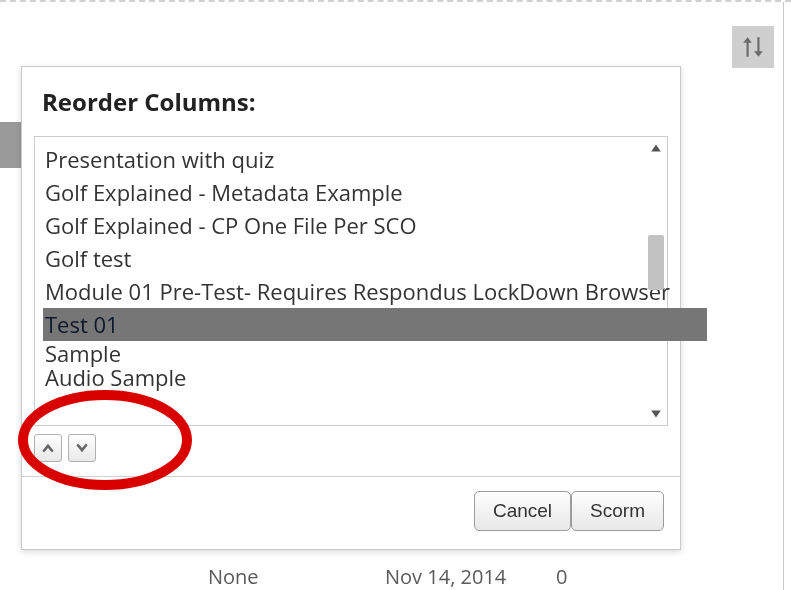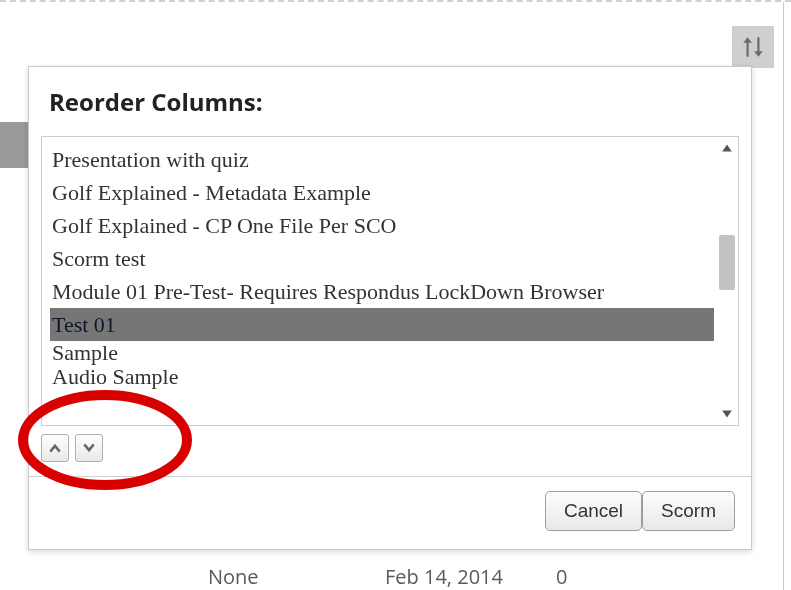--- a/index.html
+++ b/index.html
@@ -58,23 +58,23 @@
     font-size: 20px;
   }
   .bg-row div { position: absolute; }
   .bg-none { left: 208px; }
   .bg-date { left: 385px; }
   .bg-zero { left: 556px; }
 
   
   .modal {
     position: absolute;
-    left: 28px;
+    left: 21px;
     top: 66px;
-    width: 724px;
+    width: 660px;
     background: #fff;
     border: 1px solid #c9c9c9;
     box-shadow: 0 2px 6px rgba(0,0,0,0.15);
   }
   .modal-header {
     padding: 18px 20px 6px 20px;
     font-size: 24px;
     font-weight: 700;
     color: #222;
   }
@@ -84,21 +84,20 @@
     position: relative;
     height: 290px;
   }
   .list {
     position: absolute;
     left: 0; top: 0;
     width: 680px;
     height: 100%;
     overflow: hidden;
     padding: 6px 8px 4px 8px;
-    font-family: Liberation Serif, serif;
   }
   .list-item {
     font-size: 22px;
     line-height: 33px;
     color: #333;
     white-space: nowrap;
     cursor: default;
     padding: 0 2px;
   }
   .list-item.selected {
@@ -187,33 +186,33 @@
 
 <div class="sort-square">
   <svg viewBox="0 0 24 24">
     <path d="M7 3 L3 8 L6 8 L6 21 L8 21 L8 8 L11 8 Z"></path>
     <path d="M17 21 L21 16 L18 16 L18 3 L16 3 L16 16 L13 16 Z"></path>
   </svg>
 </div>
 
 <div class="bg-row">
   <div class="bg-none">None</div>
-  <div class="bg-date">Feb 14, 2014</div>
+  <div class="bg-date">Nov 14, 2014</div>
   <div class="bg-zero">0</div>
 </div>
 
 <div class="modal">
   <div class="modal-header">Reorder Columns:</div>
 
   <div class="list-wrap">
     <div class="list">
       <div class="list-item">Presentation with quiz</div>
       <div class="list-item">Golf Explained - Metadata Example</div>
       <div class="list-item">Golf Explained - CP One File Per SCO</div>
-      <div class="list-item">Scorm test</div>
+      <div class="list-item">Golf test</div>
       <div class="list-item">Module 01 Pre-Test- Requires Respondus LockDown Browser</div>
       <div class="list-item selected">Test 01</div>
       <div class="list-item cut">Sample</div>
       <div class="list-item cut">Audio Sample</div>
     </div>
     <div class="scrollbar">
       <div class="scroll-btn">
         <svg viewBox="0 0 10 10">
             <path d="M5 2 L9 8 L1 8 Z"></path>
           </svg>

